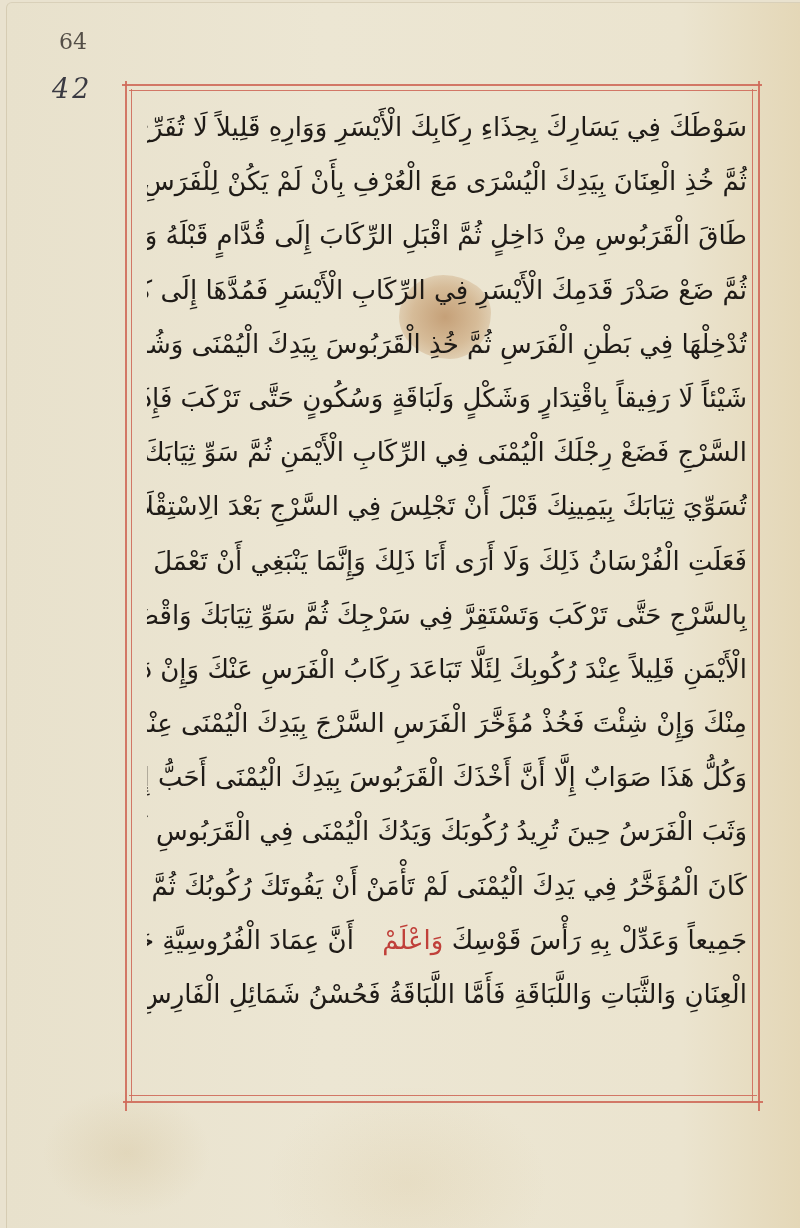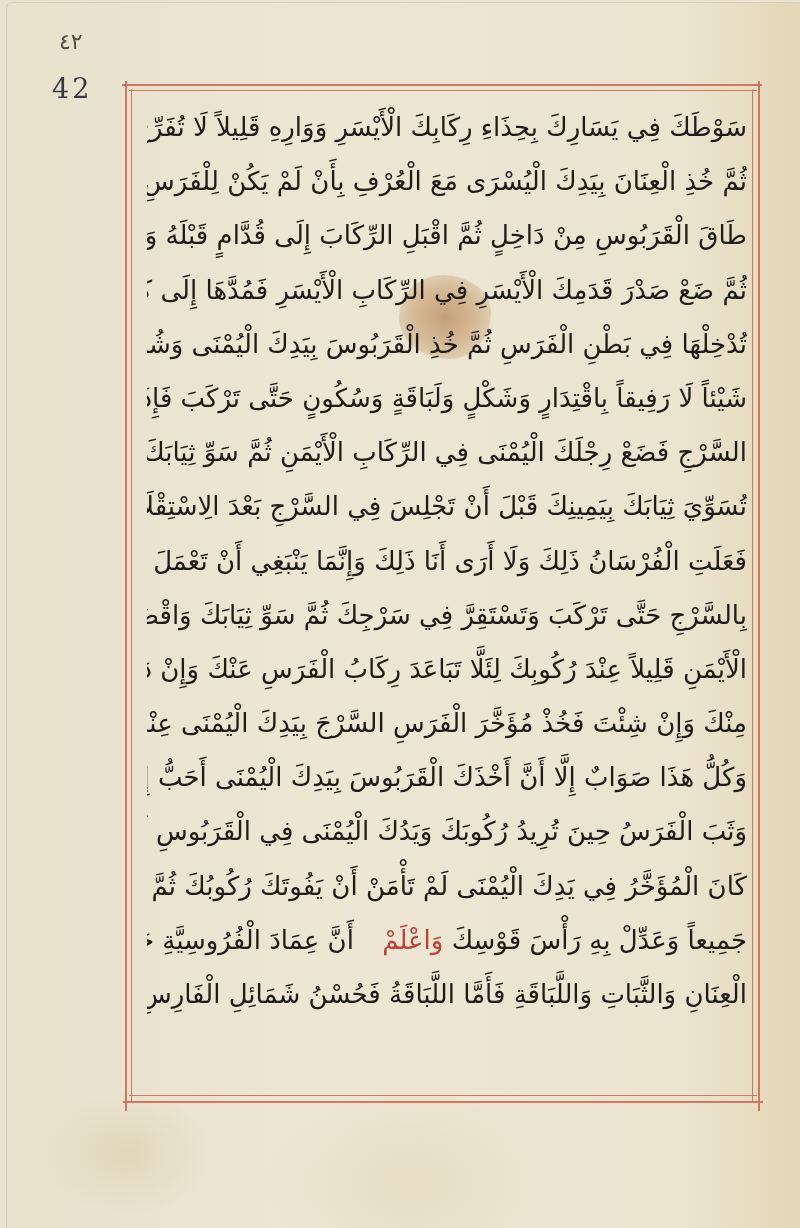--- a/index.html
+++ b/index.html
@@ -37,20 +37,21 @@
     color: #3a3530;
     opacity: 0.85;
     filter: blur(0.4px);
     direction: rtl;
   }
   .folio-num {
     position: absolute;
     left: 45px;
     top: 70px;
     font-family: "DejaVu Serif", serif;
+    font-style: italic;
     font-size: 27px;
     color: #3a3a42;
     letter-spacing: 3px;
   }
   .stain {
     position: absolute;
     left: 392px;
     top: 272px;
     width: 92px;
     height: 84px;
@@ -83,21 +84,21 @@
   .line .red {
     color: #c0403a;
     margin-left: 20px;
   }
 </style>
 </head>
 <body>
 
 <div class="page">
 
-  <div class="folio-top">٤٢</div>
+  <div class="folio-top">64</div>
   <div class="folio-num">42</div>
 
   <div>
 
     <div class="rule" style="left:115px; top:81px; width:640px; height:1.6px;"></div>
     <div class="rule" style="left:116px; top:1098px; width:640px; height:1.6px;"></div>
     <div class="rule" style="left:118px; top:78px; width:1.6px; height:1030px;"></div>
     <div class="rule" style="left:751px; top:78px; width:1.6px; height:1030px;"></div>
 
     <div class="rule" style="left:122px; top:87px; width:628px; height:1.4px;"></div>

